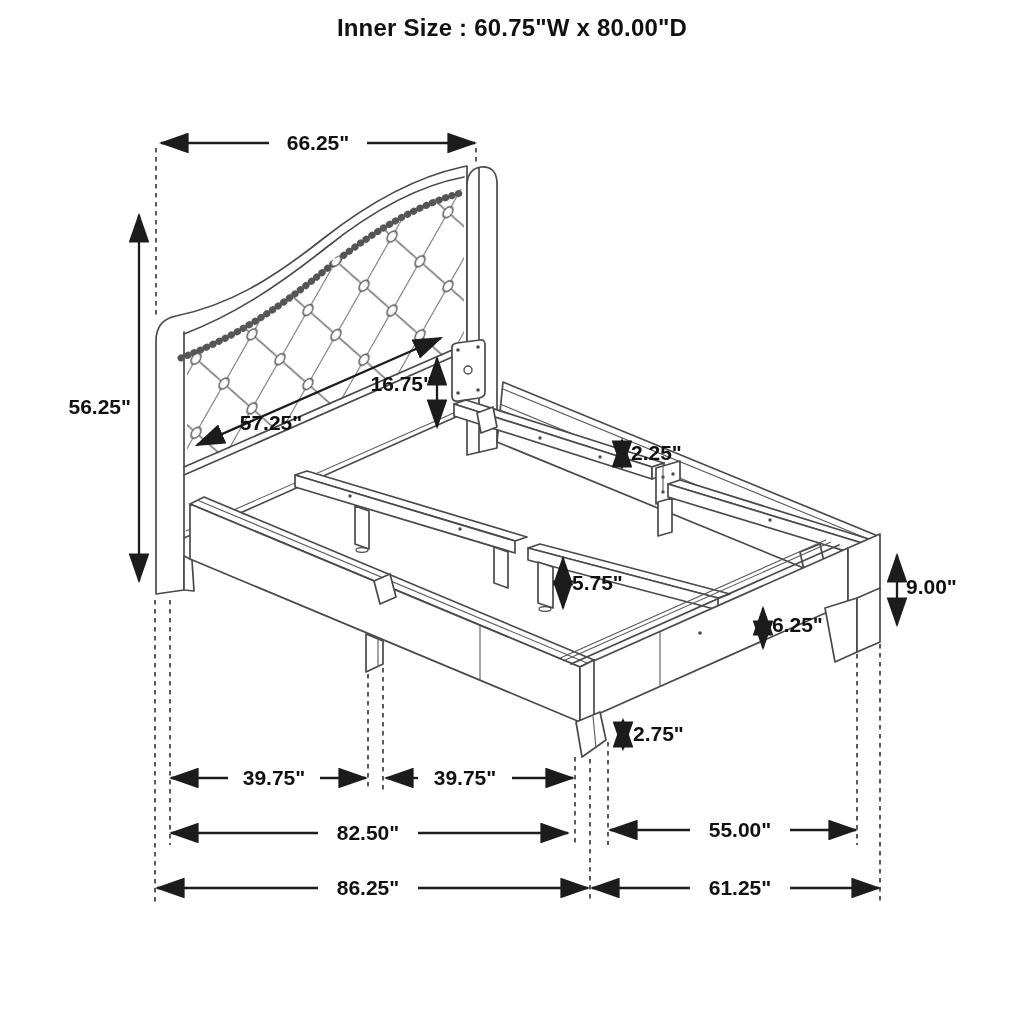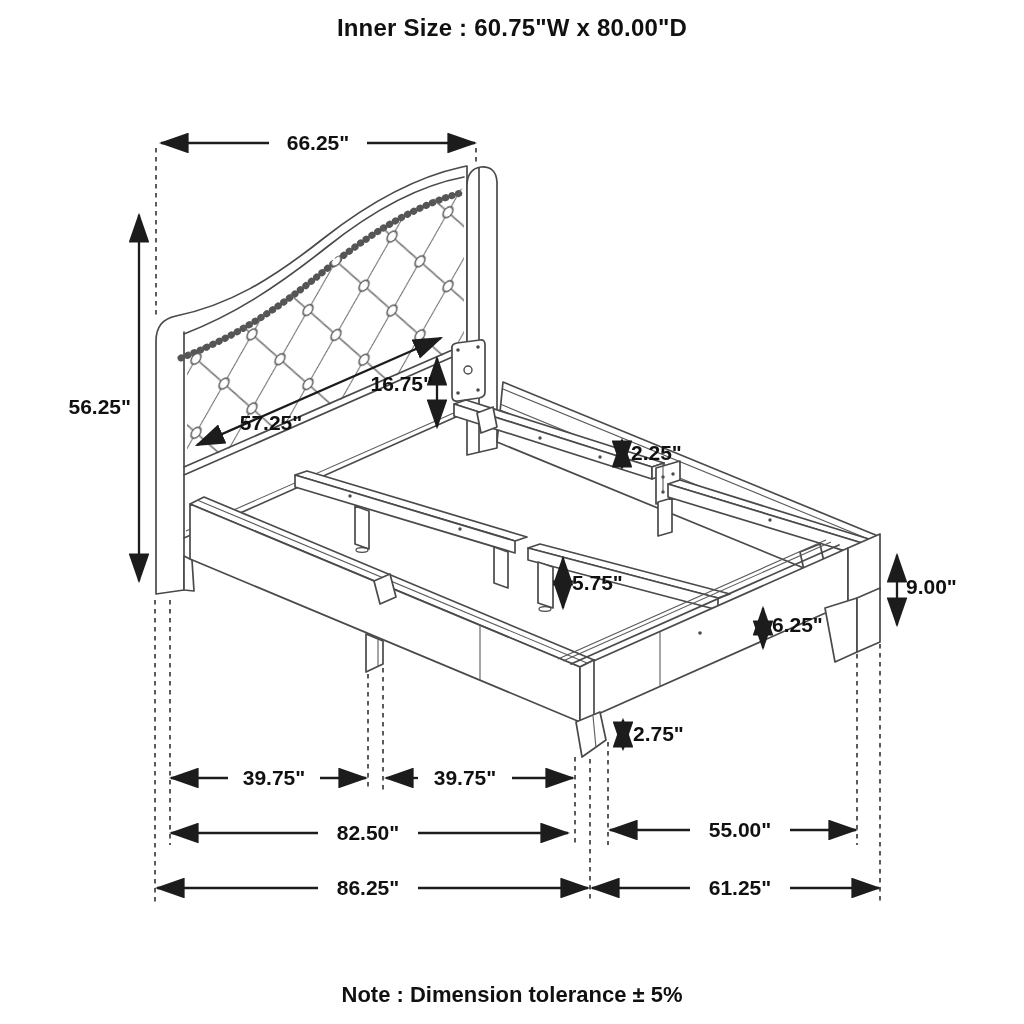--- a/index.html
+++ b/index.html
@@ -245,14 +245,13 @@
       </g>
 
       <g>
         <path class="dim" d="M592,888 L690,888" marker-start="url(#arr)"></path>
         <path class="dim" d="M790,888 L879,888" marker-end="url(#arr)"></path>
         <text class="dimtext" x="740" y="895" text-anchor="middle">61.25"</text>
       </g>
     </g>
   </svg>
 
-  <div class="note">Note : Dimension tolerance ± 5%</div>
 </div>
 
 </body></html>

